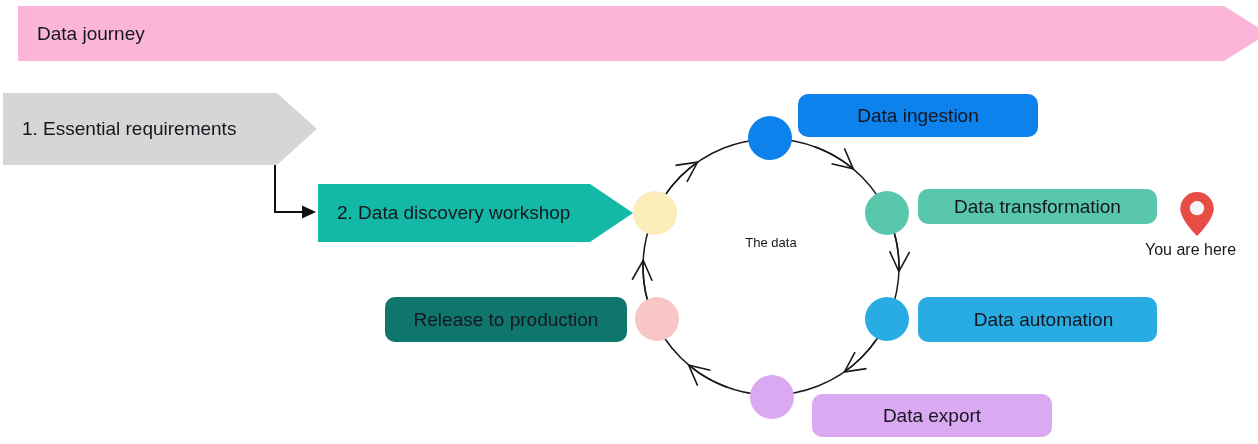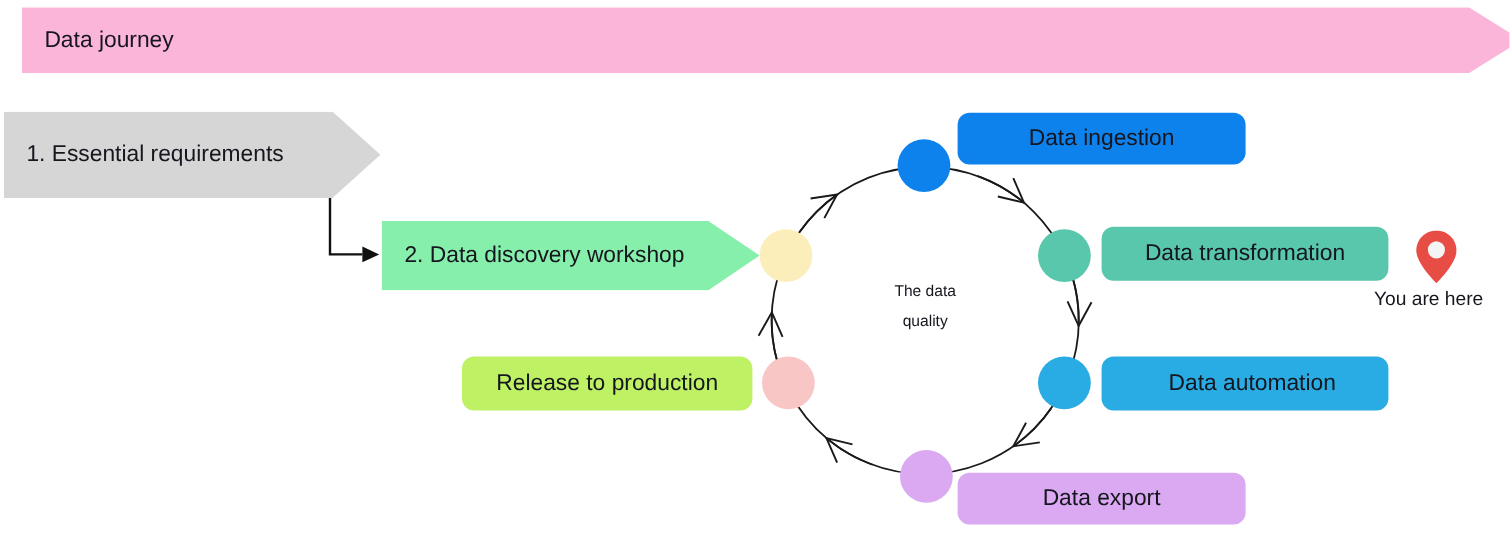--- a/index.html
+++ b/index.html
@@ -34,21 +34,21 @@
   .node-export         { left:750px; top:375px; }
   .node-release        { left:635px; top:297px; }
   .node-workshop       { left:633px; top:191px; }
 
   
   .tag {
     position:absolute; border-radius:10px; display:flex; align-items:center;
     justify-content:center; font-size:19px; white-space:nowrap;
   }
   .tag-ingestion      { left:798px; top:94px;  width:240px; height:43px; }
-  .tag-transformation { left:918px; top:189px; width:239px; height:45px; }
+  .tag-transformation { left:918px; top:189px; width:239px; height:35px; }
   .tag-automation     { left:918px; top:297px; width:239px; height:45px;padding-left:12px; }
   .tag-export         { left:798px; top:394px; width:240px; height:43px; }
   .tag-release        { left:385px; top:297px; width:242px; height:45px; }
 
   .cycle-title {
     position:absolute; left:691px; top:230px; width:160px;
     text-align:center; font-size:13px; line-height:25px;
   }
 
   .pin { position:absolute; left:1180px; top:192px; }
@@ -80,40 +80,39 @@
   </svg>
 
   <div class="arrow-shape banner" style="background: rgb(251, 181, 216);">
     <span>Data journey</span>
   </div>
 
   <div class="arrow-shape step1" style="background: rgb(214, 214, 214);">
     <span>1. Essential requirements</span>
   </div>
 
-  <div class="arrow-shape step2" style="background: #86efac; text-align: right;">
+  <div class="arrow-shape step2" style="background: #14b8a6; text-align: right;">
     <span>2. Data discovery workshop</span>
   </div>
 
   <div class="node node-ingestion" style="background: rgb(14, 130, 236);"></div>
   <div class="node node-transformation" style="background: rgb(88, 199, 172);"></div>
   <div class="node node-automation" style="background: rgb(41, 172, 228);"></div>
   <div class="node node-export" style="background: rgb(218, 169, 242);"></div>
   <div class="node node-release" style="background: rgb(249, 198, 198);"></div>
   <div class="node node-workshop" style="background: rgb(252, 238, 187);"></div>
 
   <div class="tag tag-ingestion" style="background: rgb(14, 130, 236);">Data ingestion</div>
   <div class="tag tag-transformation" style="background: rgb(88, 199, 172);">Data transformation</div>
   <div class="tag tag-automation" style="background: rgb(41, 172, 228);">Data automation</div>
-  <div class="tag tag-export" style="background: rgb(218, 169, 242);">Data export</div>
-  <div class="tag tag-release" style="background: #bef264;">Release to production</div>
+  <div class="tag tag-export" style="background: rgb(218, 169, 242); margin-left: 14px;">Data export</div>
+  <div class="tag tag-release" style="background: #0f766e;">Release to production</div>
 
   <div class="cycle-title">
     <div>The data</div>
-    <div>quality</div>
   </div>
 
   <svg class="pin" width="34" height="44" viewBox="0 0 32 42">
     <path d="M16 0C7.16 0 0 7.16 0 16c0 10.5 16 26 16 26s16-15.5 16-26C32 7.16 24.84 0 16 0z" style="fill: rgb(231, 76, 69);"></path>
     <circle cx="16" cy="15.5" r="6.8" style="fill: rgb(244, 244, 244);"></circle>
   </svg>
   <div class="you-are-here">You are here</div>
 
 </div>
 

